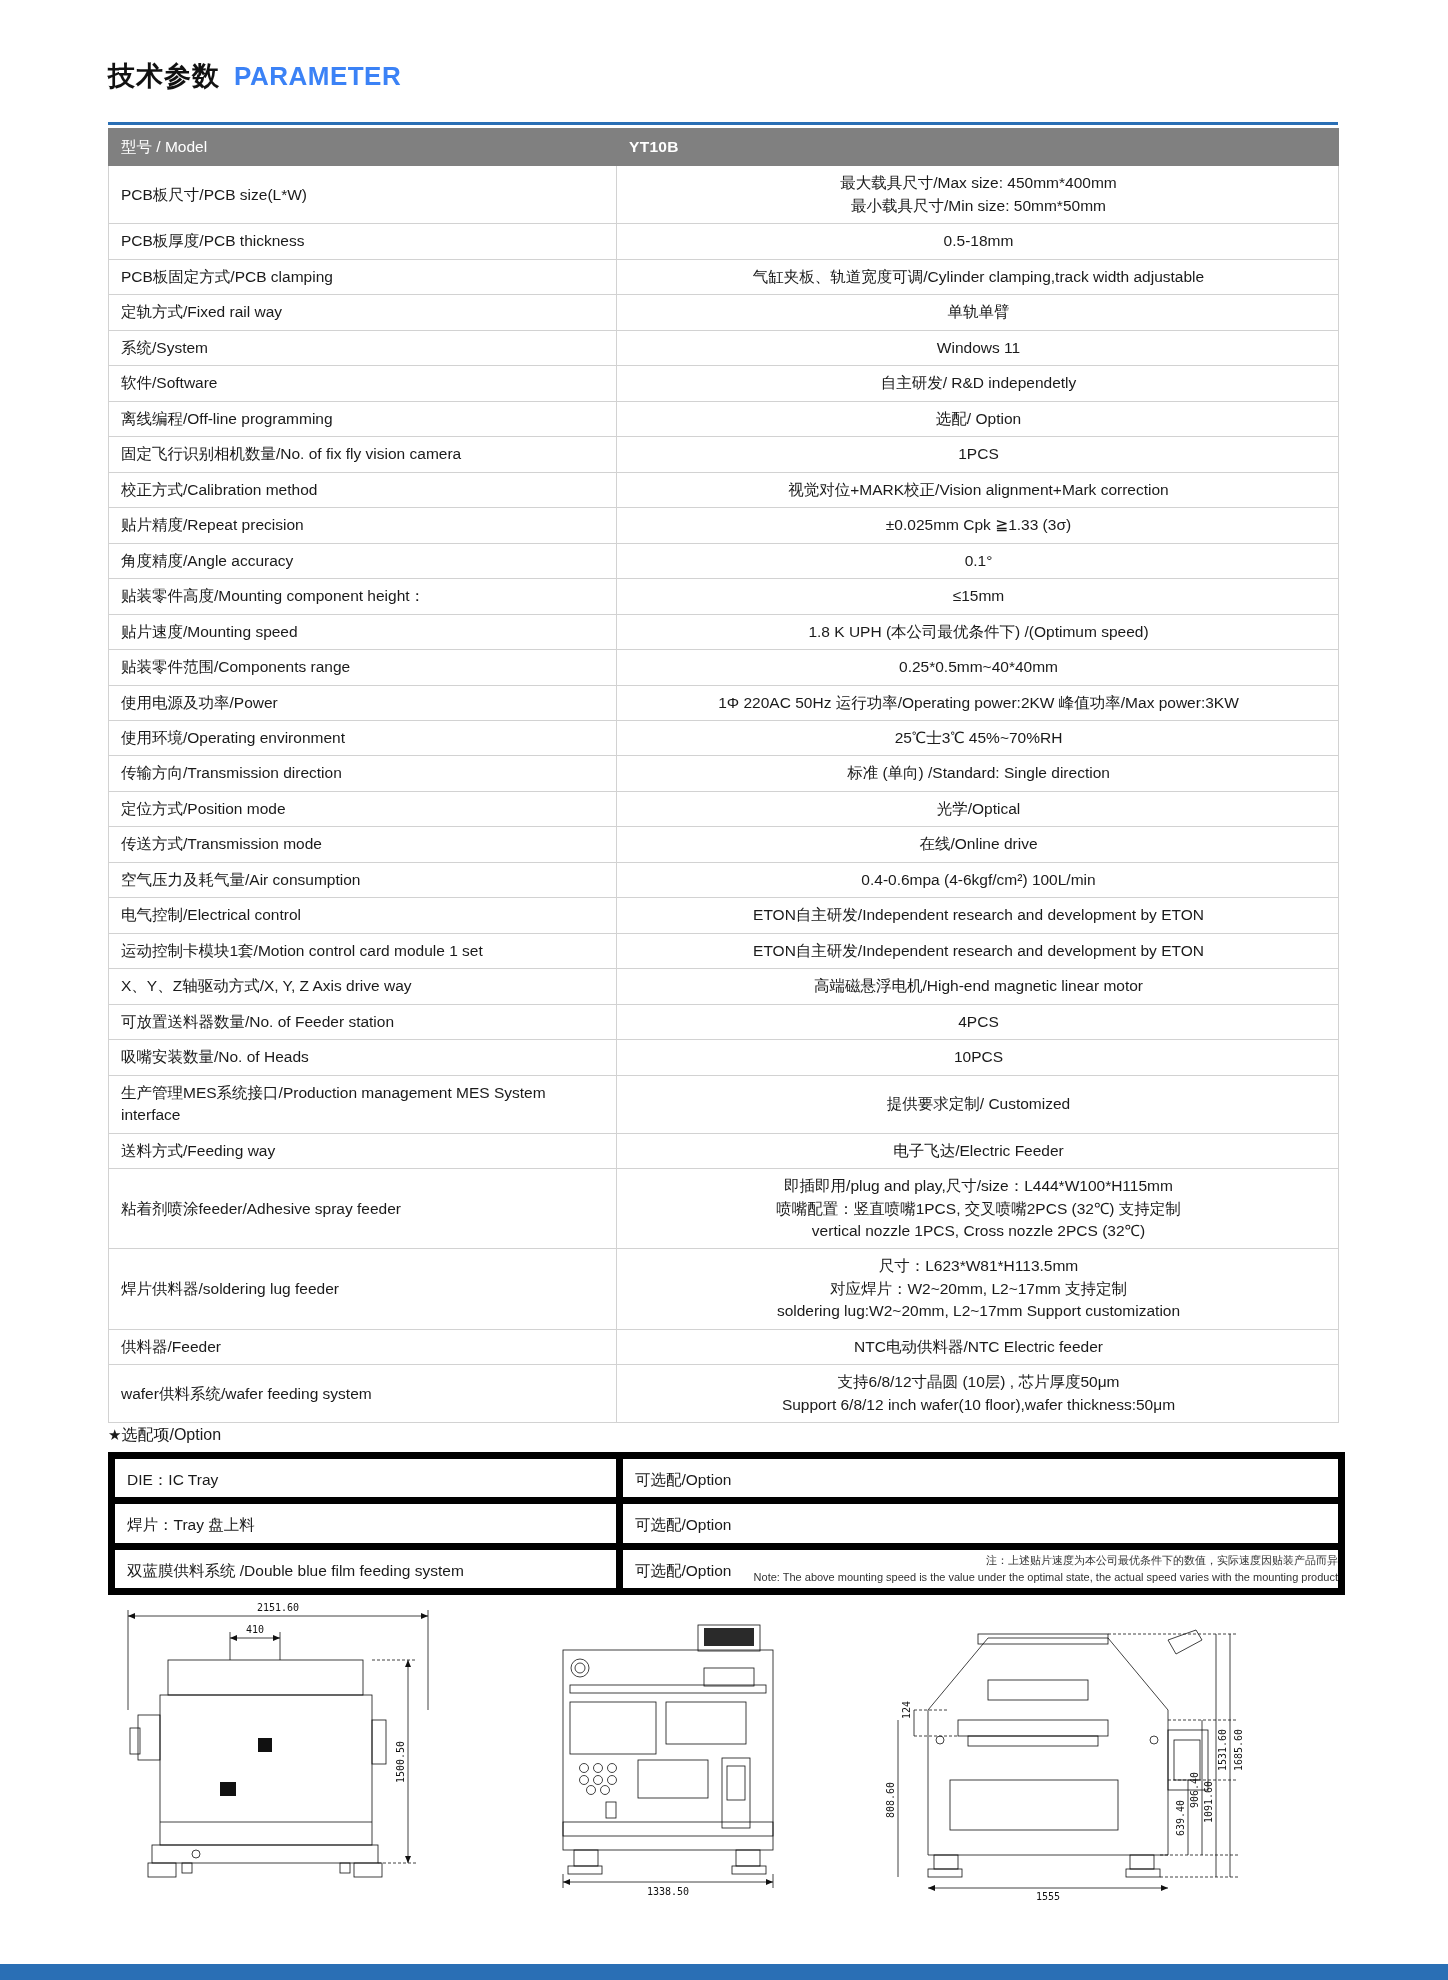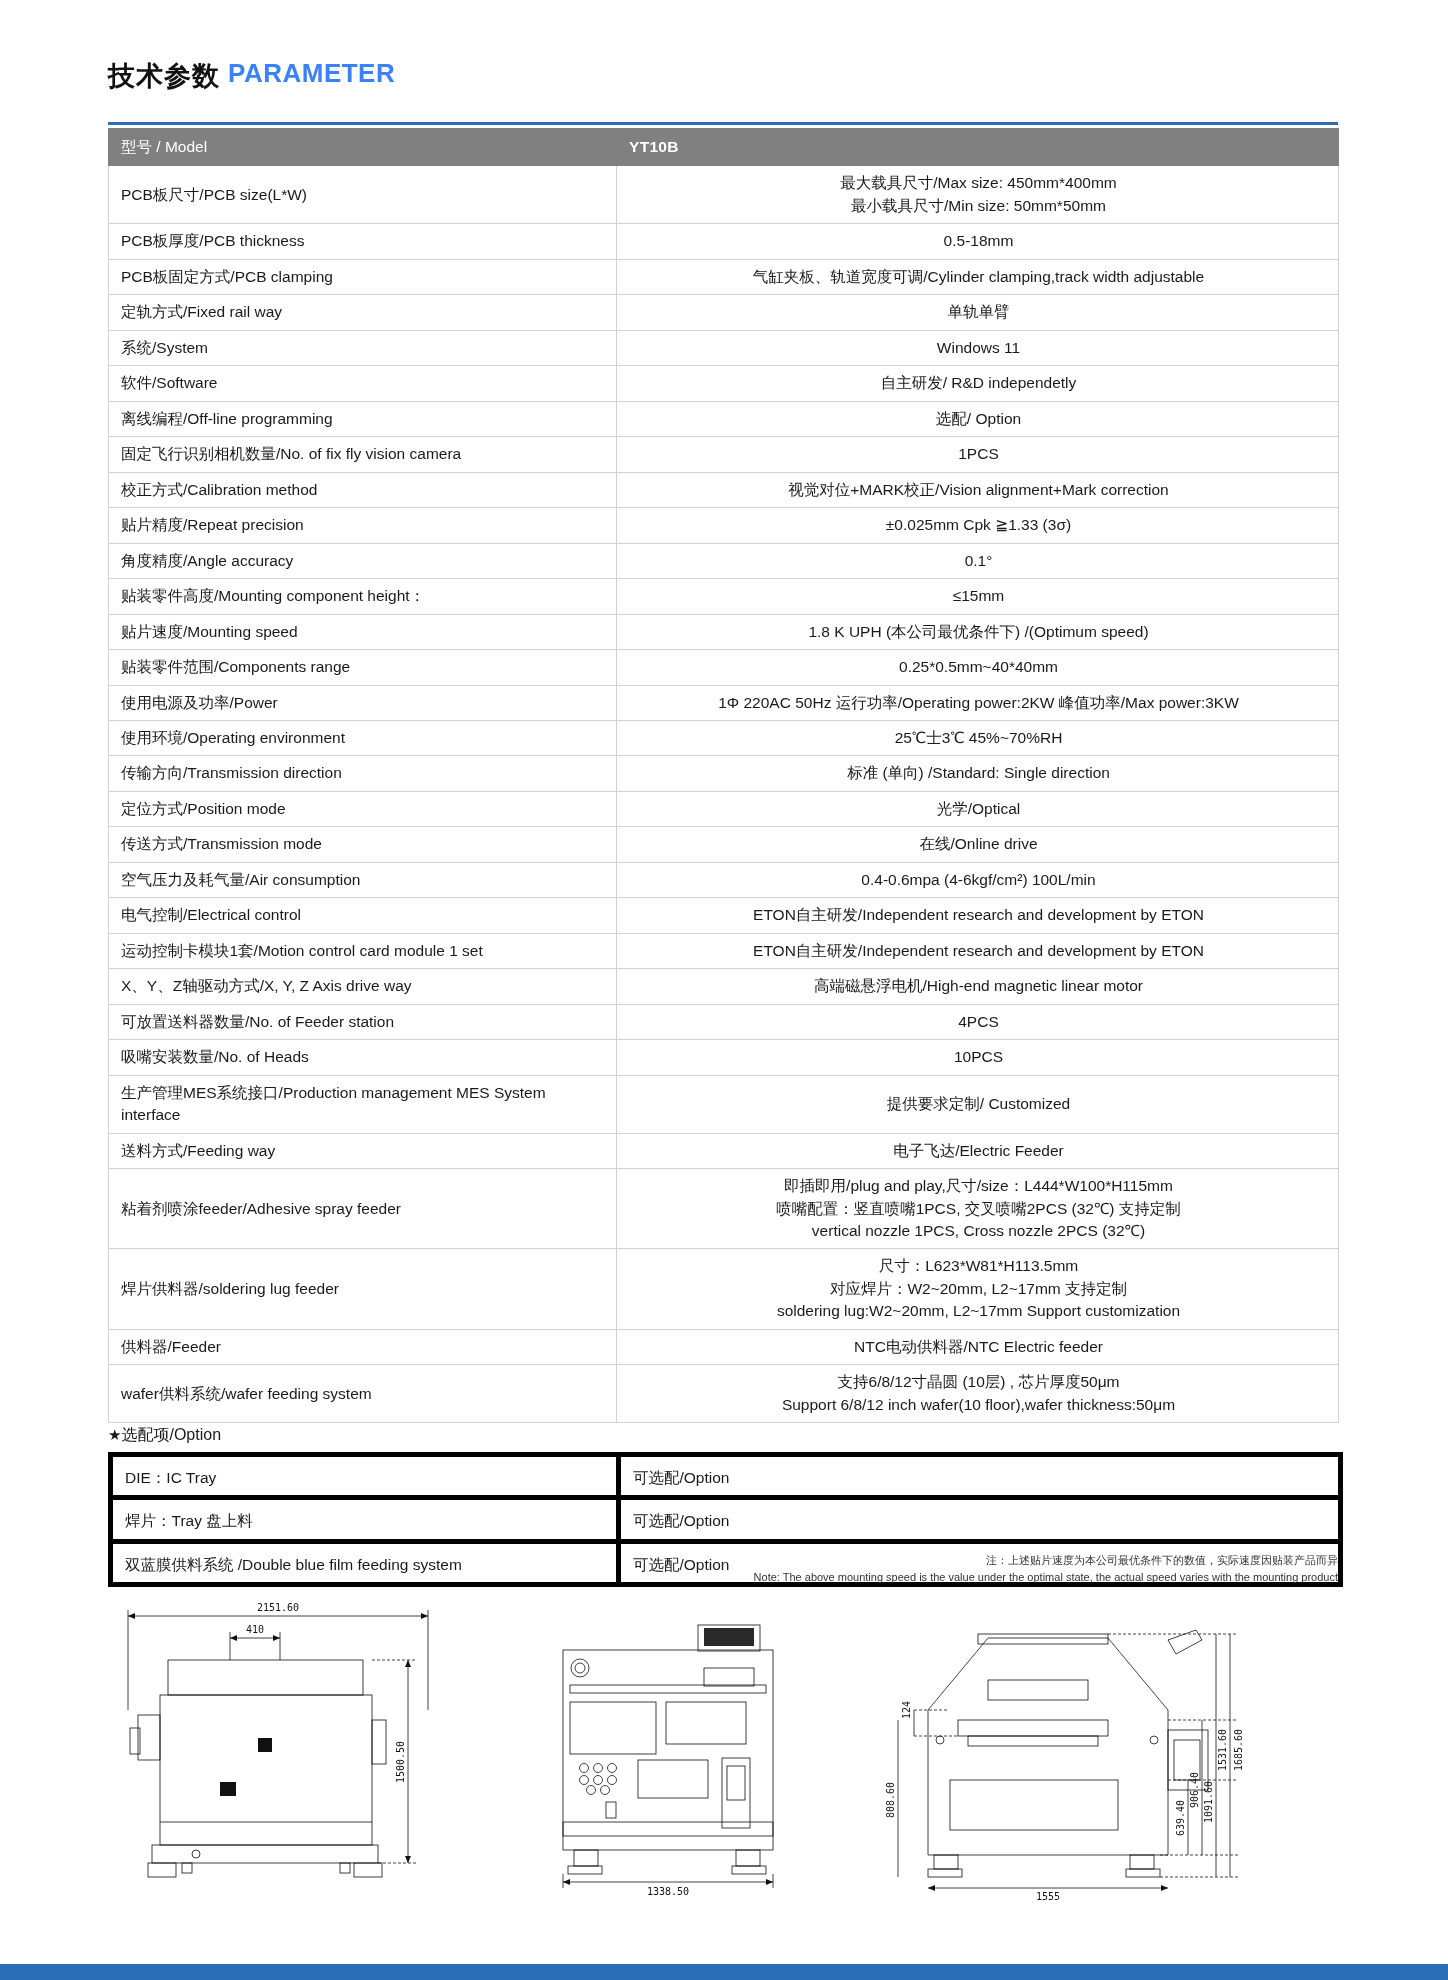--- a/index.html
+++ b/index.html
@@ -20,22 +20,22 @@
     left: 0; top: 0;
     width: 1448px;
     height: 1980px;
   }
   
   .title-row {
     position: absolute;
     left: 108px;
     top: 58px;
     display: flex;
-    align-items: flex-start;
-    gap: 8px;
+    align-items: center;
+    gap: 14px;
   }
   .title-cn {
     font-size: 27px;
     font-weight: bold;
     letter-spacing: 1px;
     color: #111;
   }
   .title-en {
     font-size: 26px;
     font-weight: bold;
@@ -100,21 +100,21 @@
     top: 1452px;
     width: 1230px;
   }
   table.opt {
     width: 1230px;
     border-collapse: collapse;
     table-layout: fixed;
     font-size: 15.5px;
   }
   table.opt td {
-    border: 5px solid #000000;
+    border: 7px solid #000000;
     padding: 10px 10px 6px 12px;
     line-height: 1.45;
   }
   table.opt .col-a { width: 508px; }
   table.opt .col-b { width: 722px; }
   
   .note {
     position: absolute;
     left: 108px;
     top: 1552px;

